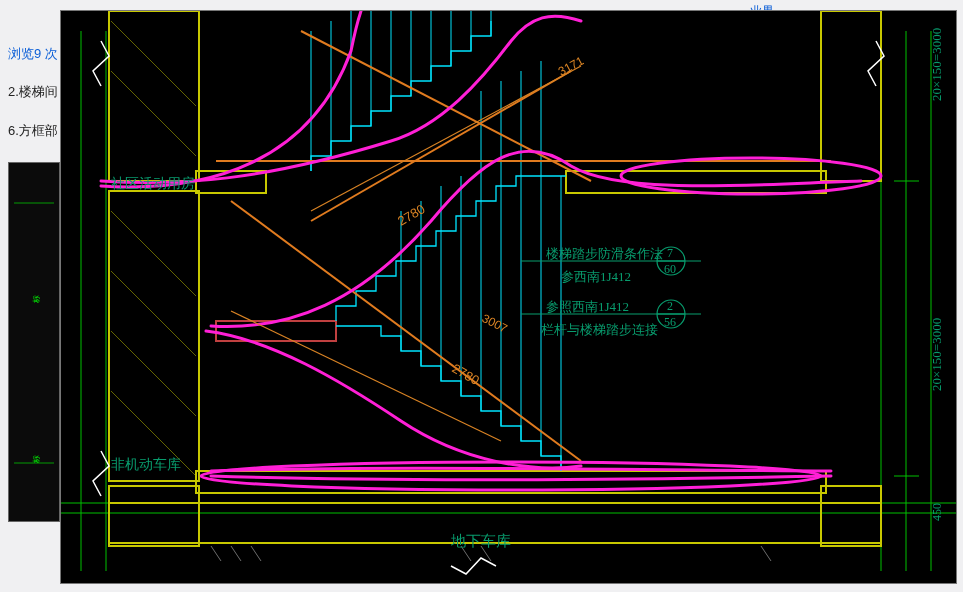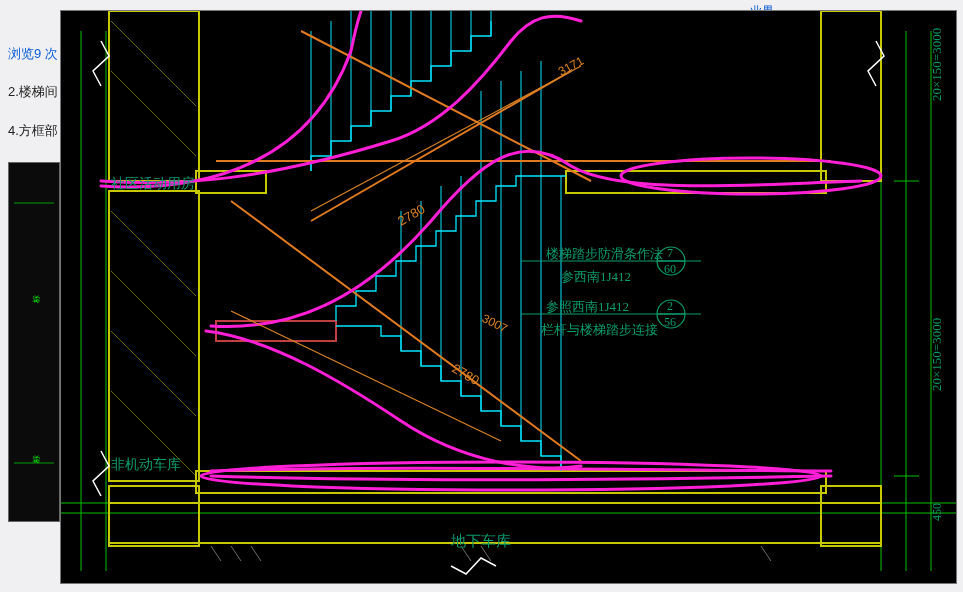--- a/index.html
+++ b/index.html
@@ -21,21 +21,21 @@
 </style>
 </head>
 <body>
 
 <div class="page">
 
   <span class="toplink">业界</span>
 
   <div class="side-text views">浏览9 次</div>
   <div class="side-text l1">2.楼梯间</div>
-  <div class="side-text l2">4.方框部</div>
+  <div class="side-text l2">6.方框部</div>
 
   <div class="thumb">
     <svg viewBox="0 0 50 358">
       <rect x="0" y="0" width="50" height="358" fill="#0b0b0b"></rect>
       <line x1="5" y1="40" x2="45" y2="40" stroke="#0f0" stroke-width="0.6"></line>
       <line x1="5" y1="300" x2="45" y2="300" stroke="#0f0" stroke-width="0.6"></line>
       <text x="30" y="140" transform="rotate(-90 30 140)" fill="#0f0" font-size="8">标</text>
       <text x="30" y="300" transform="rotate(-90 30 300)" fill="#0f0" font-size="8">标</text>
     </svg>
   </div>

